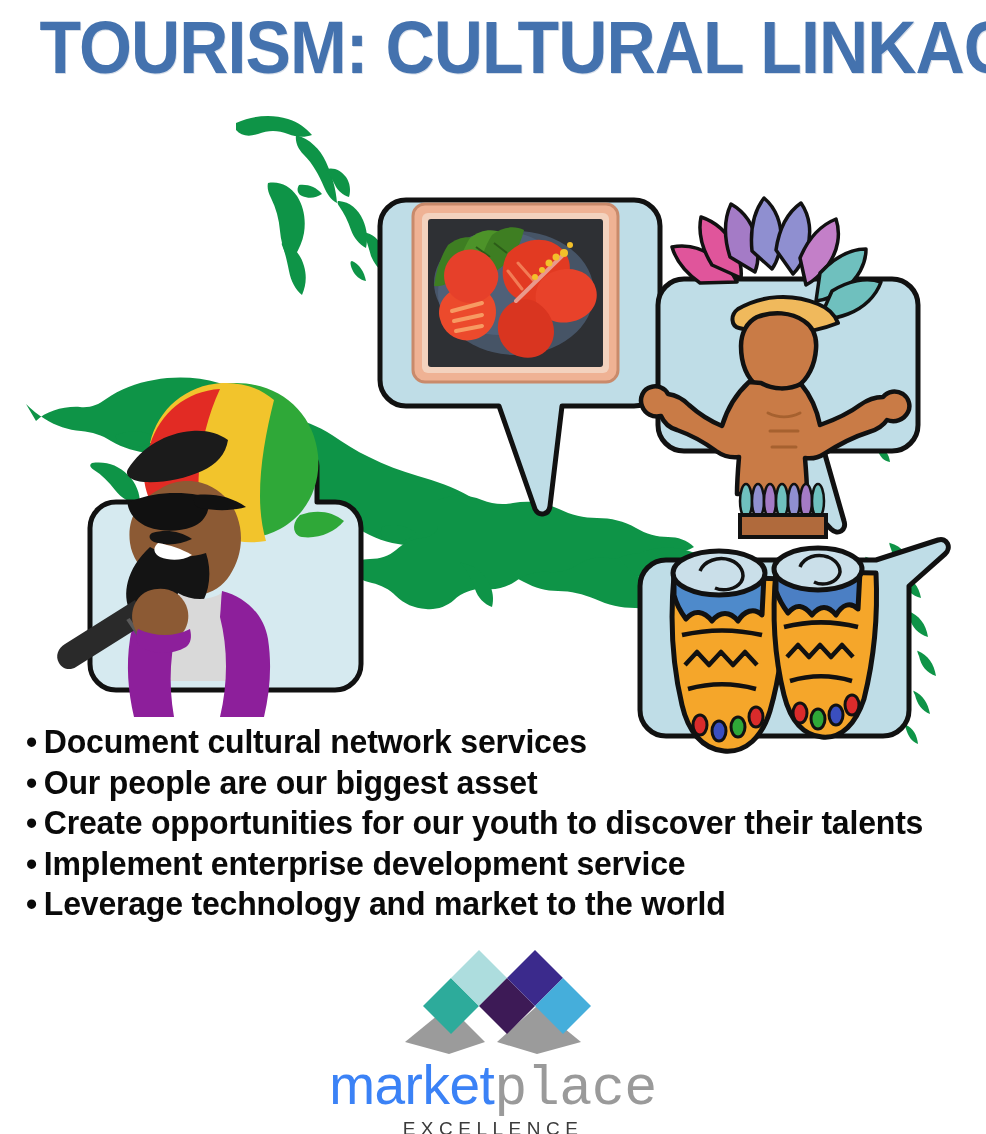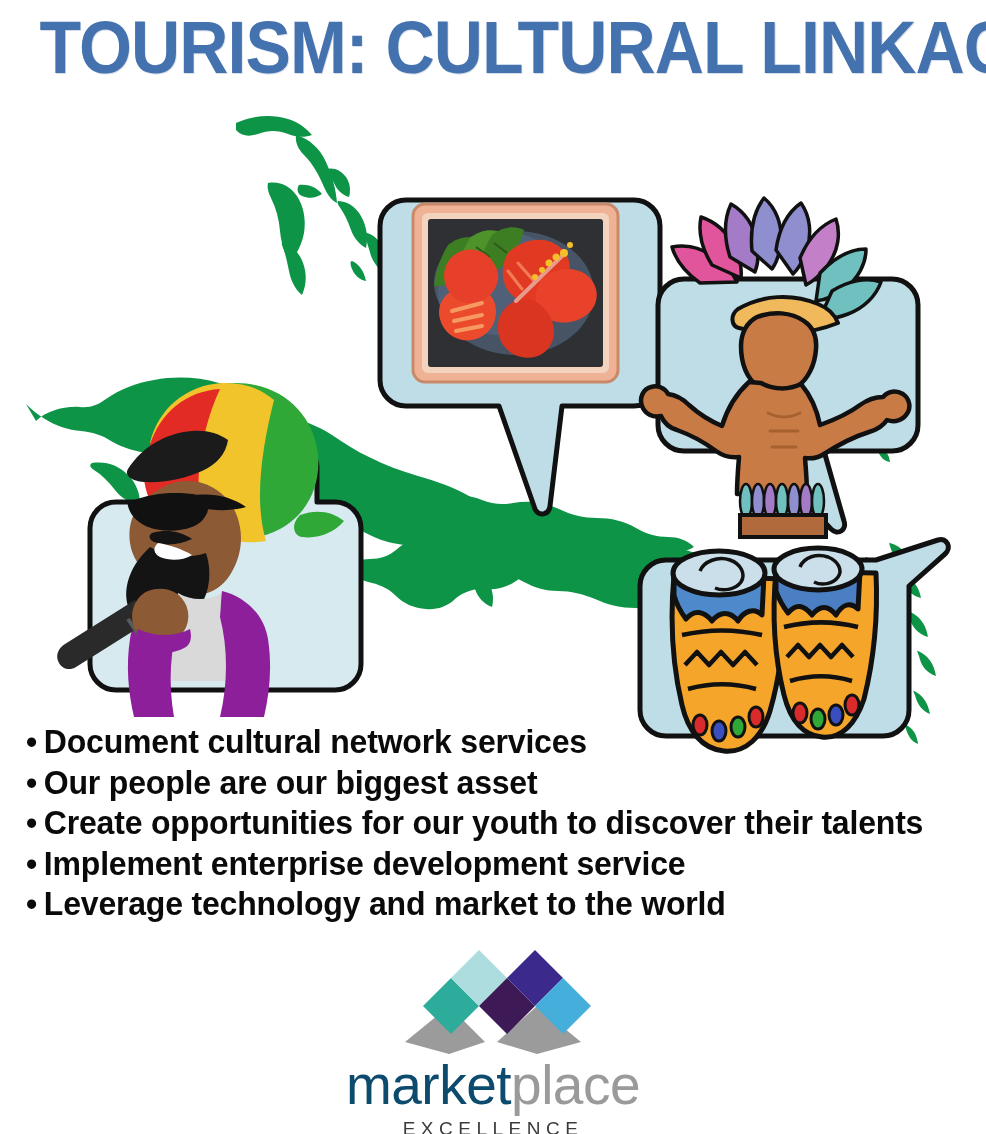--- a/index.html
+++ b/index.html
@@ -49,22 +49,22 @@
   .bullet .dot{display:inline-block;padding-right:7px;}
 
   
   #logo{position:absolute;left:0;top:940px;width:986px;height:194px;}
   #logo-mark{position:absolute;left:393px;top:2px;width:200px;height:116px;}
   #logo-word{
     position:absolute;left:0;top:116px;width:986px;text-align:center;
     font-family:"Liberation Sans","DejaVu Sans",sans-serif;
     font-size:55px;line-height:58px;font-weight:400;letter-spacing:-0.5px;
   }
-  #logo-word .w1{color:#0c4a6e;}
-  #logo-word .w2{color:#9a9a9a;}
+  #logo-word .w1{color:#3b82f6;}
+  #logo-word .w2{color:#9a9a9a;font-family:Liberation Mono, monospace;}
   #logo-sub{
     position:absolute;left:0;top:178px;width:986px;text-align:center;
     font-family:"Liberation Sans","DejaVu Sans",sans-serif;
     font-size:19px;font-weight:400;letter-spacing:5.5px;color:#3b3b3b;
   }
 </style>
 </head>
 <body>
 
 <div id="slide">

